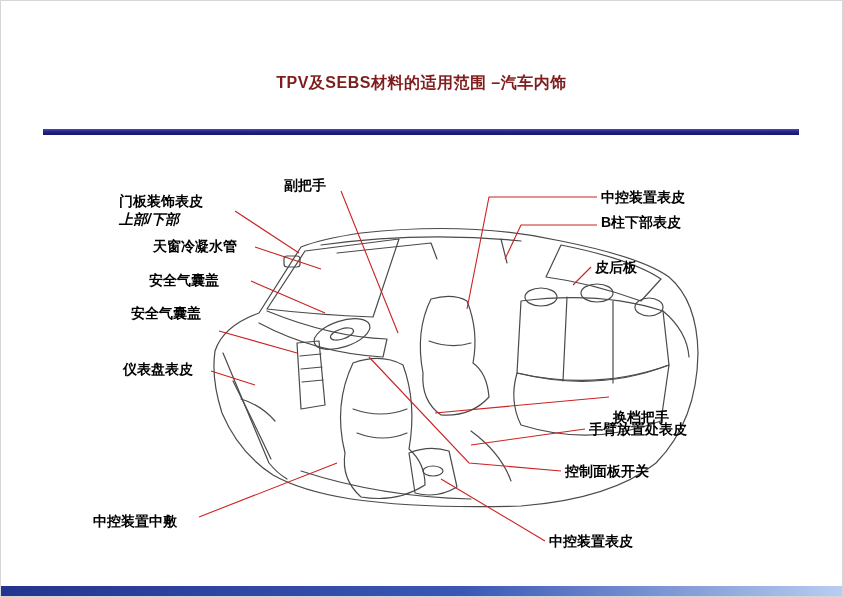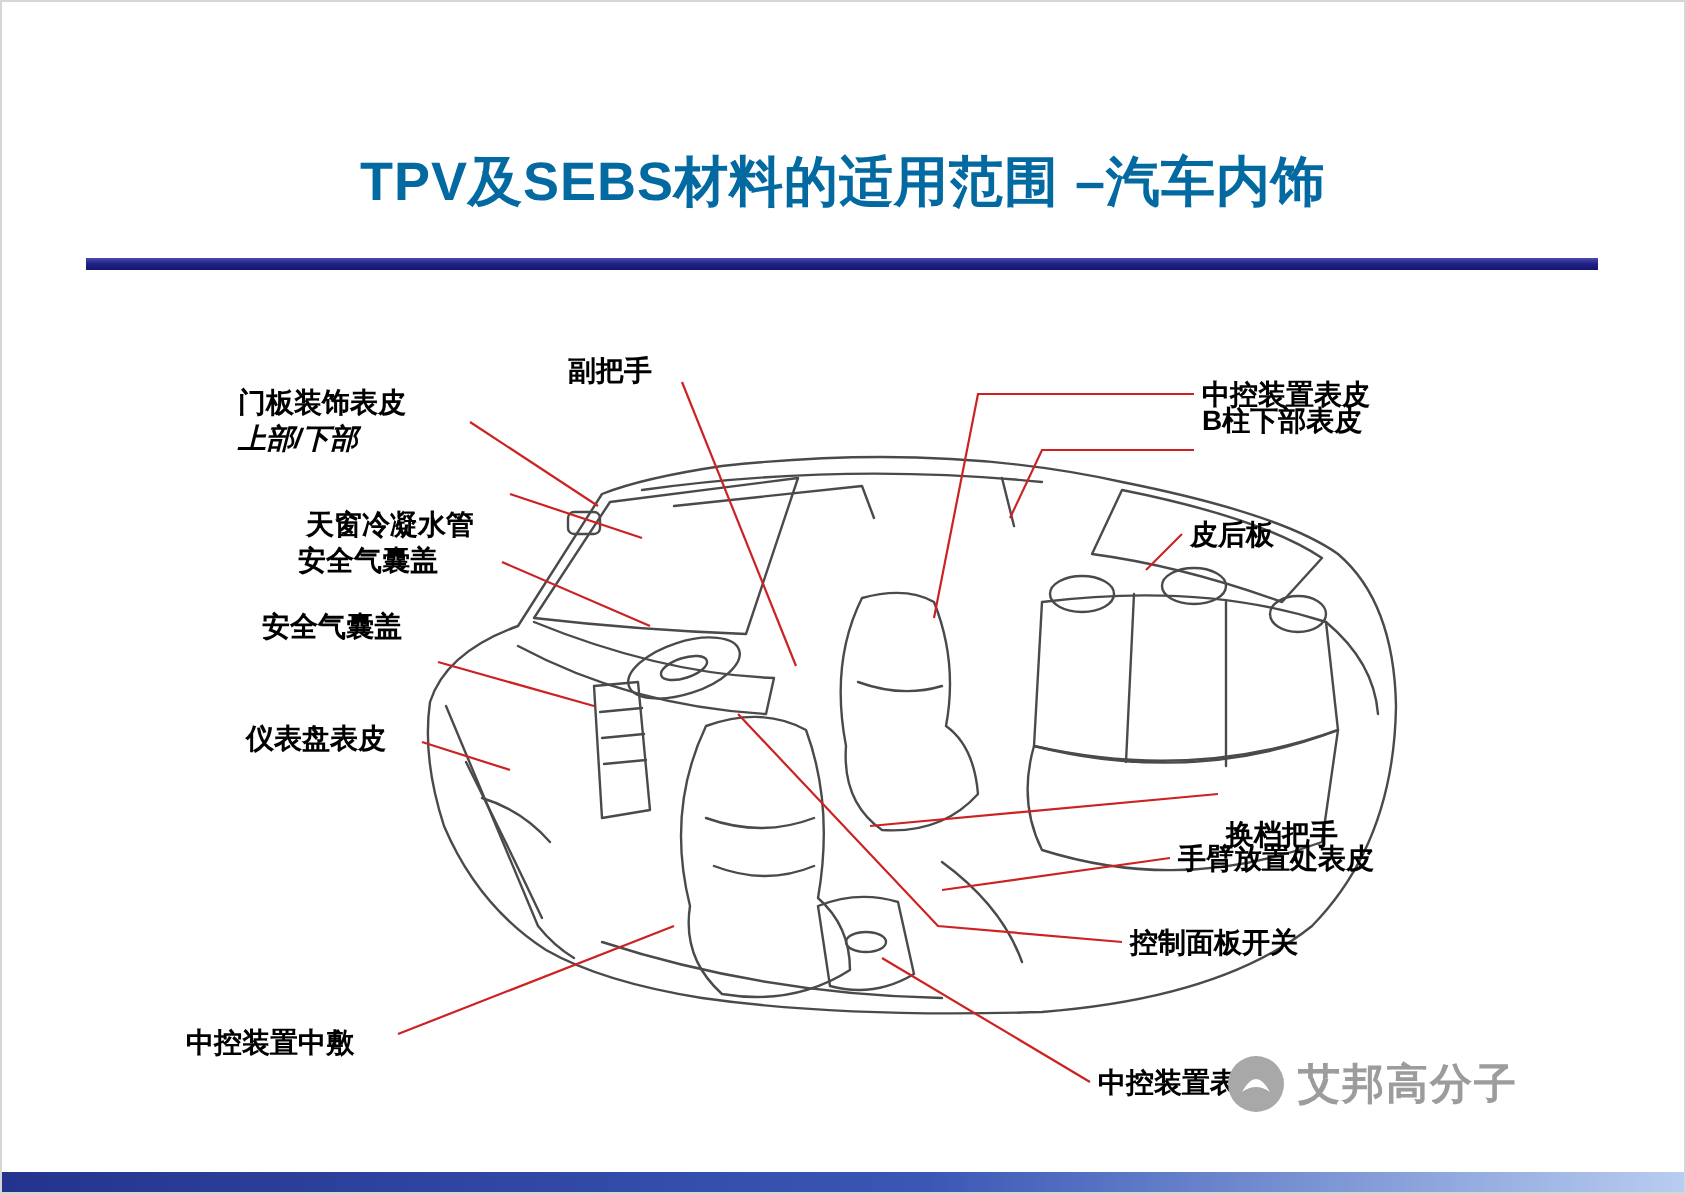--- a/index.html
+++ b/index.html
@@ -9,23 +9,23 @@
     background:#ffffff;
     border:1px solid #d6d6d6;
     box-sizing:border-box;
     overflow:hidden;
     font-family:"Liberation Sans", sans-serif;
   }
   .title{
     position:absolute;
     left:0;right:0;top:72px;
     text-align:center;
-    font-size:27px;
+    font-size:16px;
     font-weight:700;
-    color:#0369a1;
+    color:#7f1d1d;
     letter-spacing:0.5px;
   }
   .title-rule{
     position:absolute;
     left:42px;right:43px;top:128px;
     height:6px;
     background:linear-gradient(180deg,#4a4ab0 0%,#23238a 45%,#15156a 100%);
   }
   .diagram-svg{
     position:absolute;left:0;top:0;width:843px;height:597px;
@@ -139,38 +139,29 @@
     </g>
   </svg>
 
   <div class="lbl" style="left:283px;top:176px">副把手</div>
 
   <div class="lbl" style="left:118px;top:192px;text-align:center">
     <div>门板装饰表皮</div>
     <div class="sub">上部/下部</div>
   </div>
 
-  <div class="lbl" style="left:152px;top:253px">天窗冷凝水管</div>
+  <div class="lbl" style="left:152px;top:237px">天窗冷凝水管</div>
   <div class="lbl" style="left:148px;top:271px">安全气囊盖</div>
   <div class="lbl" style="left:130px;top:304px">安全气囊盖</div>
   <div class="lbl" style="left:122px;top:360px">仪表盘表皮</div>
   <div class="lbl" style="left:92px;top:512px">中控装置中敷</div>
 
   <div class="lbl" style="left:600px;top:188px">中控装置表皮</div>
-  <div class="lbl" style="left:600px;top:201px">B柱下部表皮</div>
+  <div class="lbl" style="left:600px;top:213px">B柱下部表皮</div>
   <div class="lbl" style="left:594px;top:258px">皮后板</div>
   <div class="lbl" style="left:612px;top:408px">换档把手</div>
   <div class="lbl" style="left:588px;top:420px">手臂放置处表皮</div>
   <div class="lbl" style="left:564px;top:462px">控制面板开关</div>
   <div class="lbl" style="left:548px;top:532px">中控装置表皮</div>
 
-  <div class="watermark">
-    <span class="wm-logo">
-      <svg viewBox="0 0 30 30" width="30" height="30" xmlns="http://www.w3.org/2000/svg">
-        <circle cx="15" cy="15" r="14" fill="#a8a8a8"></circle>
-        <path d="M 8,19 Q 15,6 22,19 Q 15,14 8,19 Z" fill="#ffffff"></path>
-      </svg>
-    </span>
-    <span class="wm-text">艾邦高分子</span>
-  </div>
 
   <div class="bottom-bar"></div>
 </div>
 
 </body></html>

